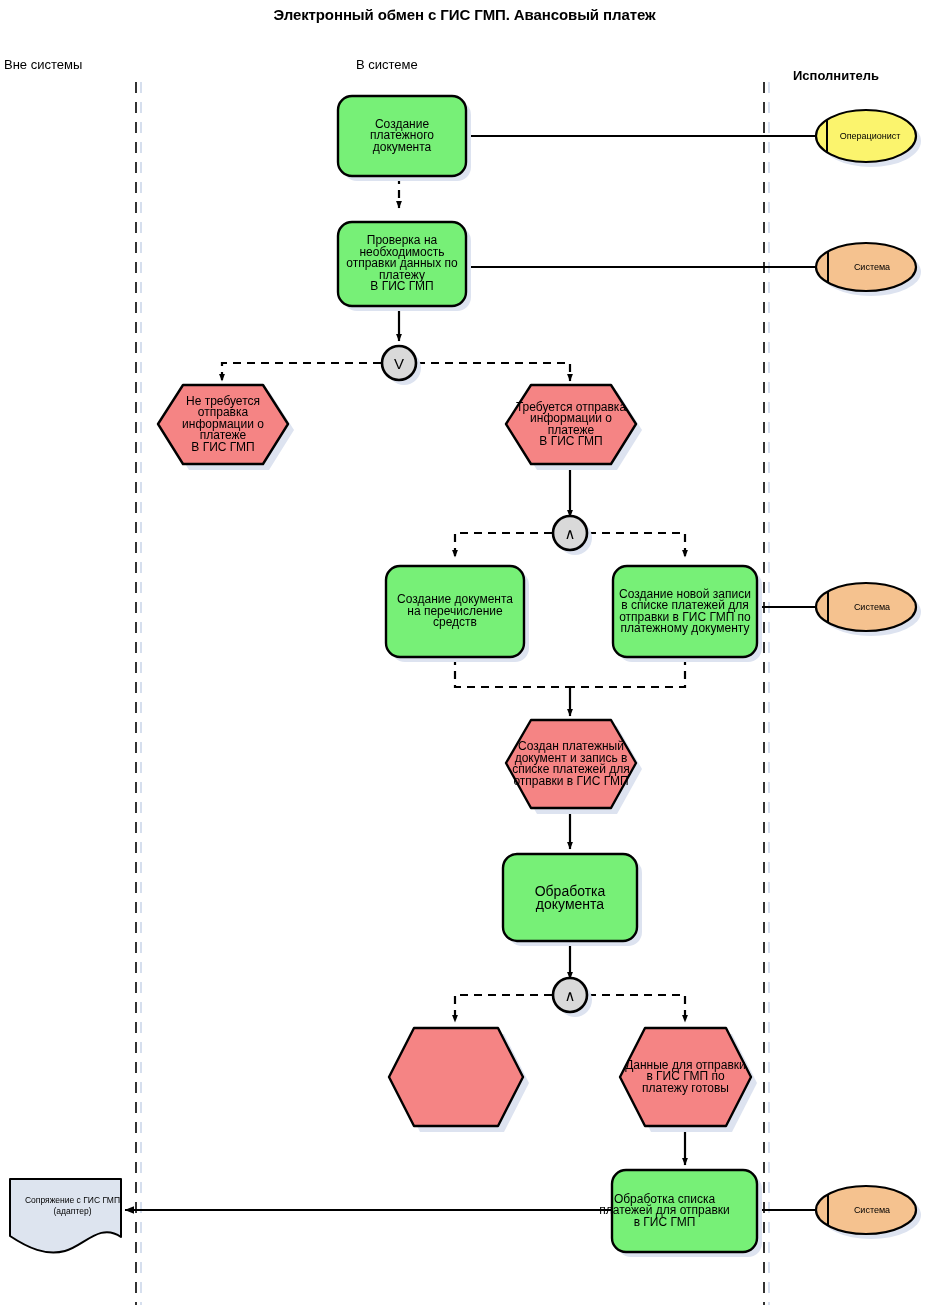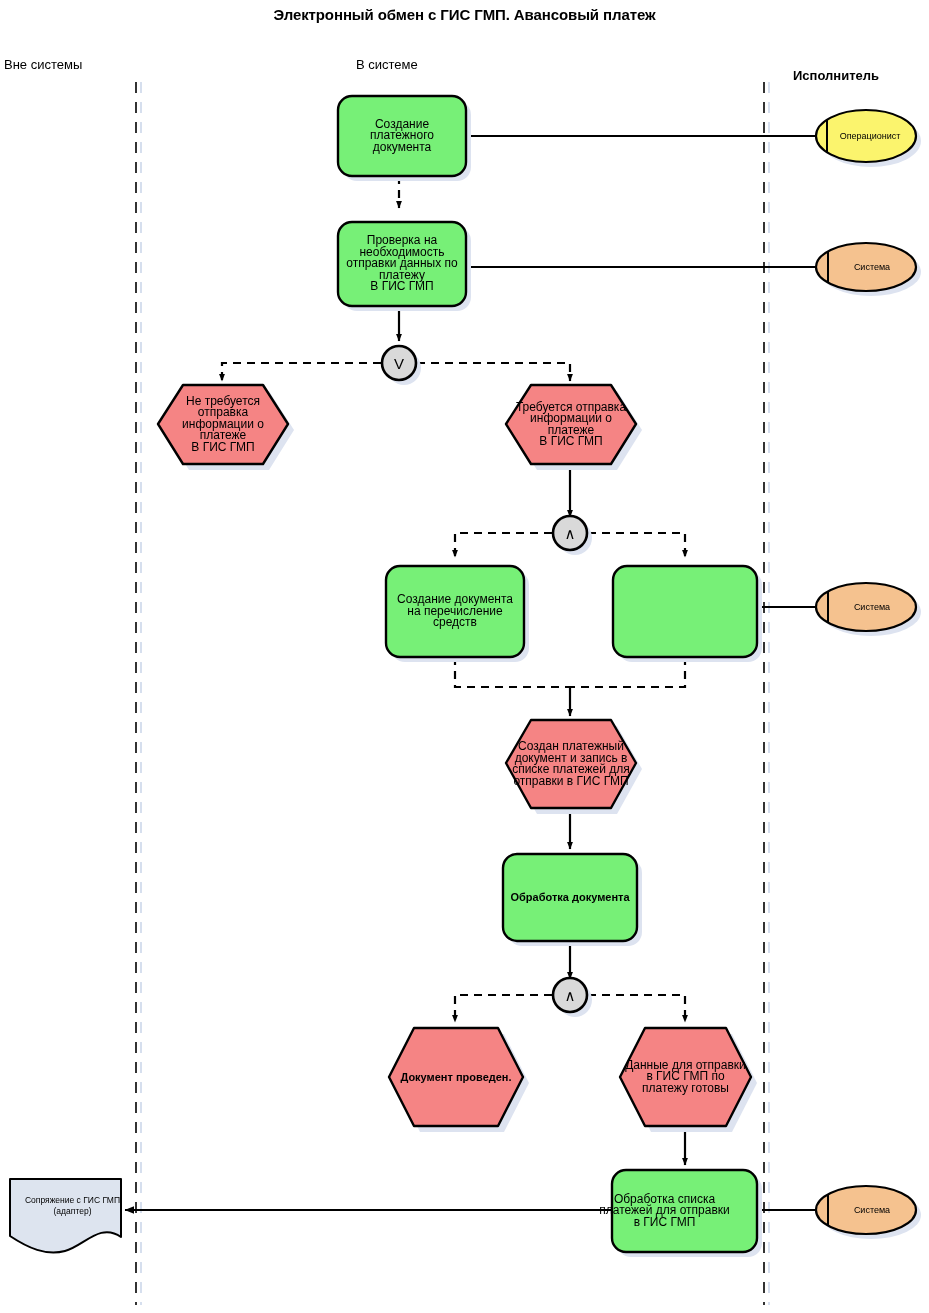--- a/index.html
+++ b/index.html
@@ -51,21 +51,21 @@
     text-align: center;
     color: #000000;
     font-size: 12px;
     line-height: 11.5px;
     pointer-events: none;
     white-space: pre-line;
     display: flex;
     align-items: center;
     justify-content: center;
   }
-  .node-label.big { font-size: 11px; line-height: 12.5px; font-weight: bold; }
+  .node-label.big { font-size: 14px; line-height: 12.5px; }
   .actor-label {
     position: absolute;
     text-align: center;
     color: #000000;
     font-size: 9px;
     line-height: 12px;
     display: flex;
     align-items: center;
     justify-content: center;
     pointer-events: none;
@@ -267,34 +267,34 @@
   <div class="node-label" style="left:342px; top:100px; width:120px; height:72px;">Создание платежного документа</div>
 
   <div class="node-label" style="left:342px; top:226px; width:120px; height:76px;">Проверка на
 необходимость
 отправки данных по
 платежу
 В ГИС ГМП</div>
 
   <div class="node-label" style="left:392px; top:570px; width:126px; height:83px;">Создание документа на перечисление средств</div>
 
+  <div class="node-label" style="left:617px; top:570px; width:136px; height:83px;">Создание новой записи в списке платежей для отправки в ГИС ГМП по платежному документу</div>
 
   <div class="node-label big" style="left:507px; top:858px; width:126px; height:79px;">Обработка документа</div>
 
   <div class="node-label" style="left:596px; top:1174px; width:137px; height:74px;">Обработка списка платежей для отправки в ГИС ГМП</div>
 
   <div class="node-label" style="left:162px; top:389px; width:122px; height:71px;">Не требуется отправка информации о платеже
 В ГИС ГМП</div>
 
   <div class="node-label" style="left:510px; top:389px; width:122px; height:71px;">Требуется отправка информации о платеже
 В ГИС ГМП</div>
 
   <div class="node-label" style="left:512px; top:724px; width:118px; height:80px;">Создан платежный документ и запись в списке платежей для отправки в ГИС ГМП</div>
 
-  <div class="node-label big" style="left:393px; top:1032px; width:126px; height:90px;">Документ проведен.</div>
 
   <div class="node-label" style="left:624px; top:1032px; width:123px; height:90px;">Данные для отправки в ГИС ГМП по платежу готовы</div>
 
   <div class="junction-label" style="left:382px; top:346px; width:34px; height:34px;">V</div>
 
   <div class="junction-label" style="left:553px; top:516px; width:34px; height:34px;">∧</div>
 
   <div class="junction-label" style="left:553px; top:978px; width:34px; height:34px;">∧</div>
 
   <div class="actor-label" style="left:828px; top:124px; width:84px; height:24px;">Операционист</div>

